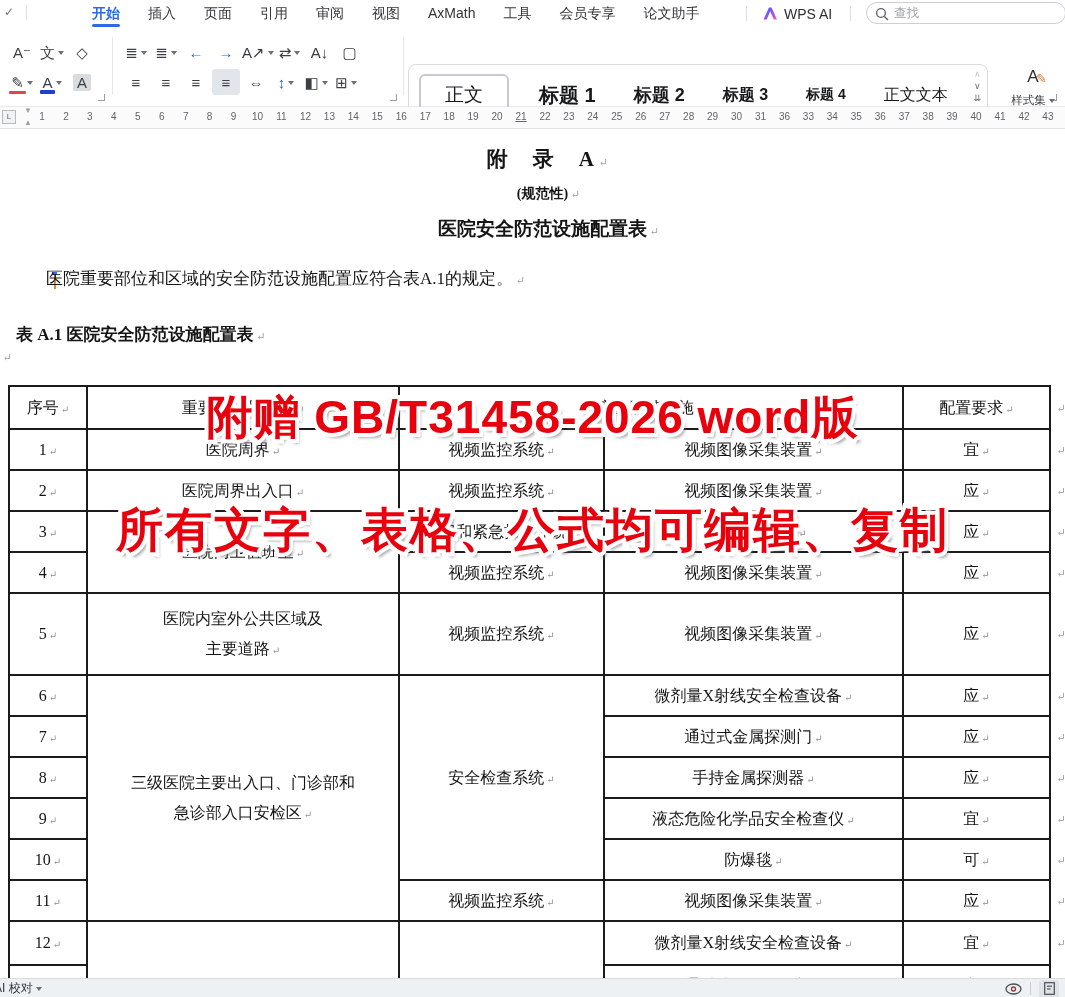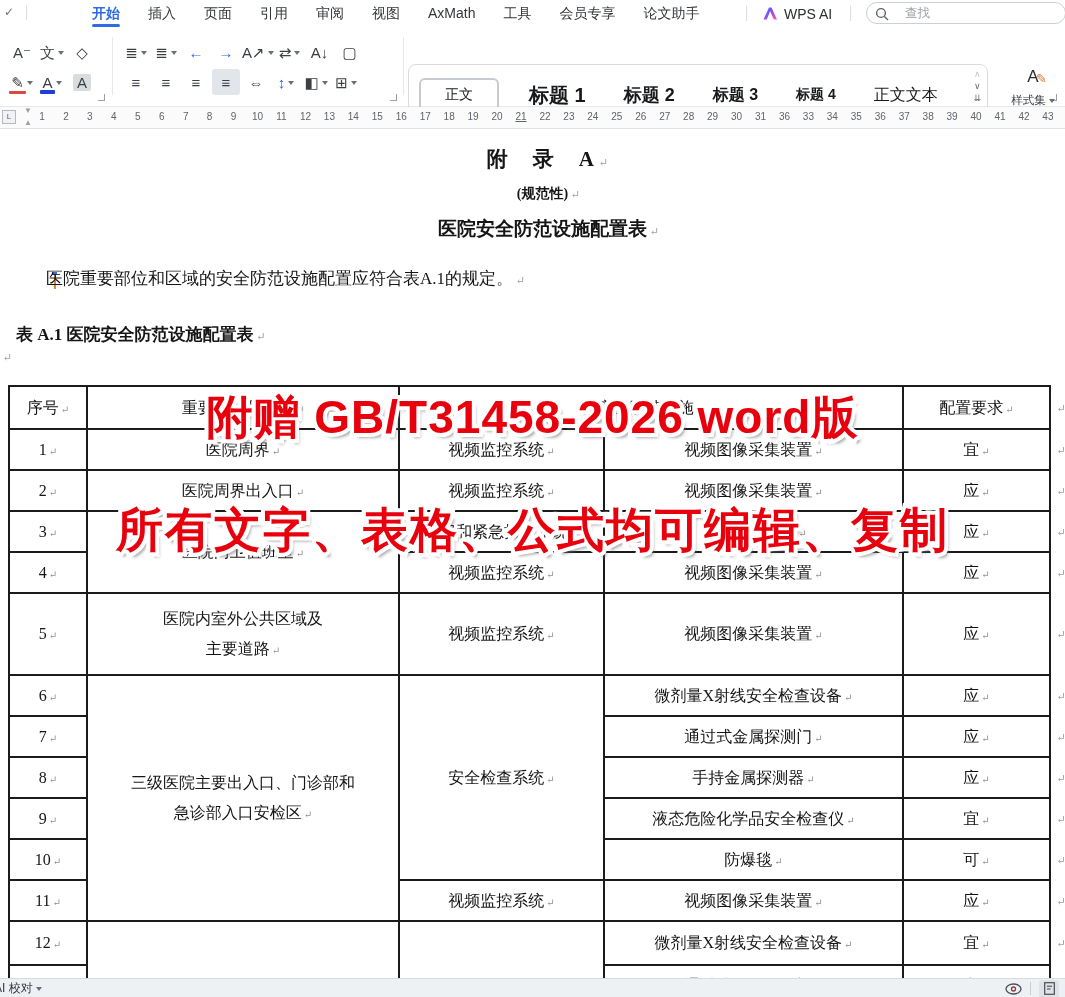--- a/index.html
+++ b/index.html
@@ -10,21 +10,21 @@
   
   .tabbar { position:absolute; left:0; top:0; width:1065px; height:27px; background:#fff; display:flex; align-items:center; }
   .qcheck { position:absolute; left:4px; top:5px; color:#6b6f75; font-size:12px; }
   .qdiv { position:absolute; left:26px; top:5px; width:1px; height:15px; background:#dcdfe2; }
   #tabs { position:absolute; left:78px; top:0; height:27px; display:flex; align-items:center; }
   .tab { position:relative; padding:0 14px; font-size:14px; color:#33363b; height:27px; line-height:26px; cursor:default; white-space:nowrap; }
   .tab.active { color:#2e6ae5; font-weight:700; }
   .tab.active::after { content:""; position:absolute; left:14px; right:14px; bottom:0; height:3px; background:#2e6ae5; border-radius:2px; }
   .tdiv { width:1px; height:15px; background:#dcdfe2; margin:0 4px; }
   .wpsai { display:flex; align-items:center; gap:6px; padding:0 10px; font-size:14px; color:#2b2e33; }
-  .searchbox { position:relative; margin-left:8px; width:200px; height:22px; border:1px solid #ccd0d5; border-radius:12px; display:flex; align-items:center;justify-content:flex-end; }
+  .searchbox { position:relative; margin-left:8px; width:200px; height:22px; border:1px solid #ccd0d5; border-radius:12px; display:flex; align-items:center; }
   .searchbox svg { position:absolute; left:8px; top:4px; }
   .searchbox input { border:0; outline:none; background:transparent; width:160px; margin-left:27px; font-size:12.5px; color:#333; }
   .searchbox input::placeholder { color:#9aa0a6; }
 
   
   .ribbon { position:absolute; left:0; top:27px; width:1065px; height:80px; background:#fff; border-bottom:1px solid #e7e8ea; }
   .rgrp { position:absolute; display:flex; flex-direction:column; gap:4px; }
   .rrow { display:flex; align-items:center; gap:2px; }
   .g1 { left:8px; top:12px; }
   .g2 { left:122px; top:12px; }
@@ -35,21 +35,21 @@
   .ric.pen .g::after { content:""; position:absolute; left:-2px; right:-2px; bottom:-4px; height:3px; background:#d84b3e; border-radius:1px; }
   .ric.fcolor .g::after { content:""; position:absolute; left:-2px; right:-2px; bottom:-4px; height:4px; background:#1d3fd2; border-radius:1px; }
   .ric.fshade .g { background:#d9dcdf; padding:1px 4px; border-radius:2px; }
   .ric.on { background:#e2e6ea; }
   .dd { display:inline-block; width:0; height:0; border:3px solid transparent; border-top:4px solid #6b6f75; margin-left:3px; position:relative; top:2px; }
   .lau { position:absolute; width:7px; height:7px; border-right:1.5px solid #9aa0a6; border-bottom:1.5px solid #9aa0a6; }
 
   
   .gallery { position:absolute; left:408px; top:37px; width:580px; height:62px; border:1px solid #d9dbde; border-radius:8px; display:flex; align-items:center; padding-left:10px; }
   .gitem { margin-right:38px; color:#17191c; white-space:nowrap; cursor:default; }
-  .gitem.selected { border:2px solid #c7cbd0; border-radius:6px; padding:6px 24px; margin-right:30px; font-size:14px; }
+  .gitem.selected { border:2px solid #c7cbd0; border-radius:6px; padding:6px 24px; margin-right:30px; font-size:19px; }
   .gitem.s1 { font-size:20px; font-weight:800; }
   .gitem.s2 { font-size:18px; font-weight:800; }
   .gitem.s3 { font-size:16px; font-weight:800; }
   .gitem.s4 { font-size:14px; font-weight:800; }
   .gitem.s5 { font-size:16px; font-family:"Liberation Serif","DejaVu Serif",serif; margin-right:14px; }
   .gscroll { position:absolute; right:6px; top:4px; display:flex; flex-direction:column; align-items:center; gap:2px; font-size:9px; color:#6b6f75; }
   .gscroll .dis { color:#c2c6cb; }
   .styleset { position:absolute; left:1004px; top:40px; width:58px; text-align:center; }
   .styleset .ssicon { position:relative; font-size:17px; color:#2b2e33; height:22px; }
   .styleset .ssicon .penm { position:absolute; left:32px; top:4px; color:#e0762f; font-size:13px; transform:rotate(0deg); }

